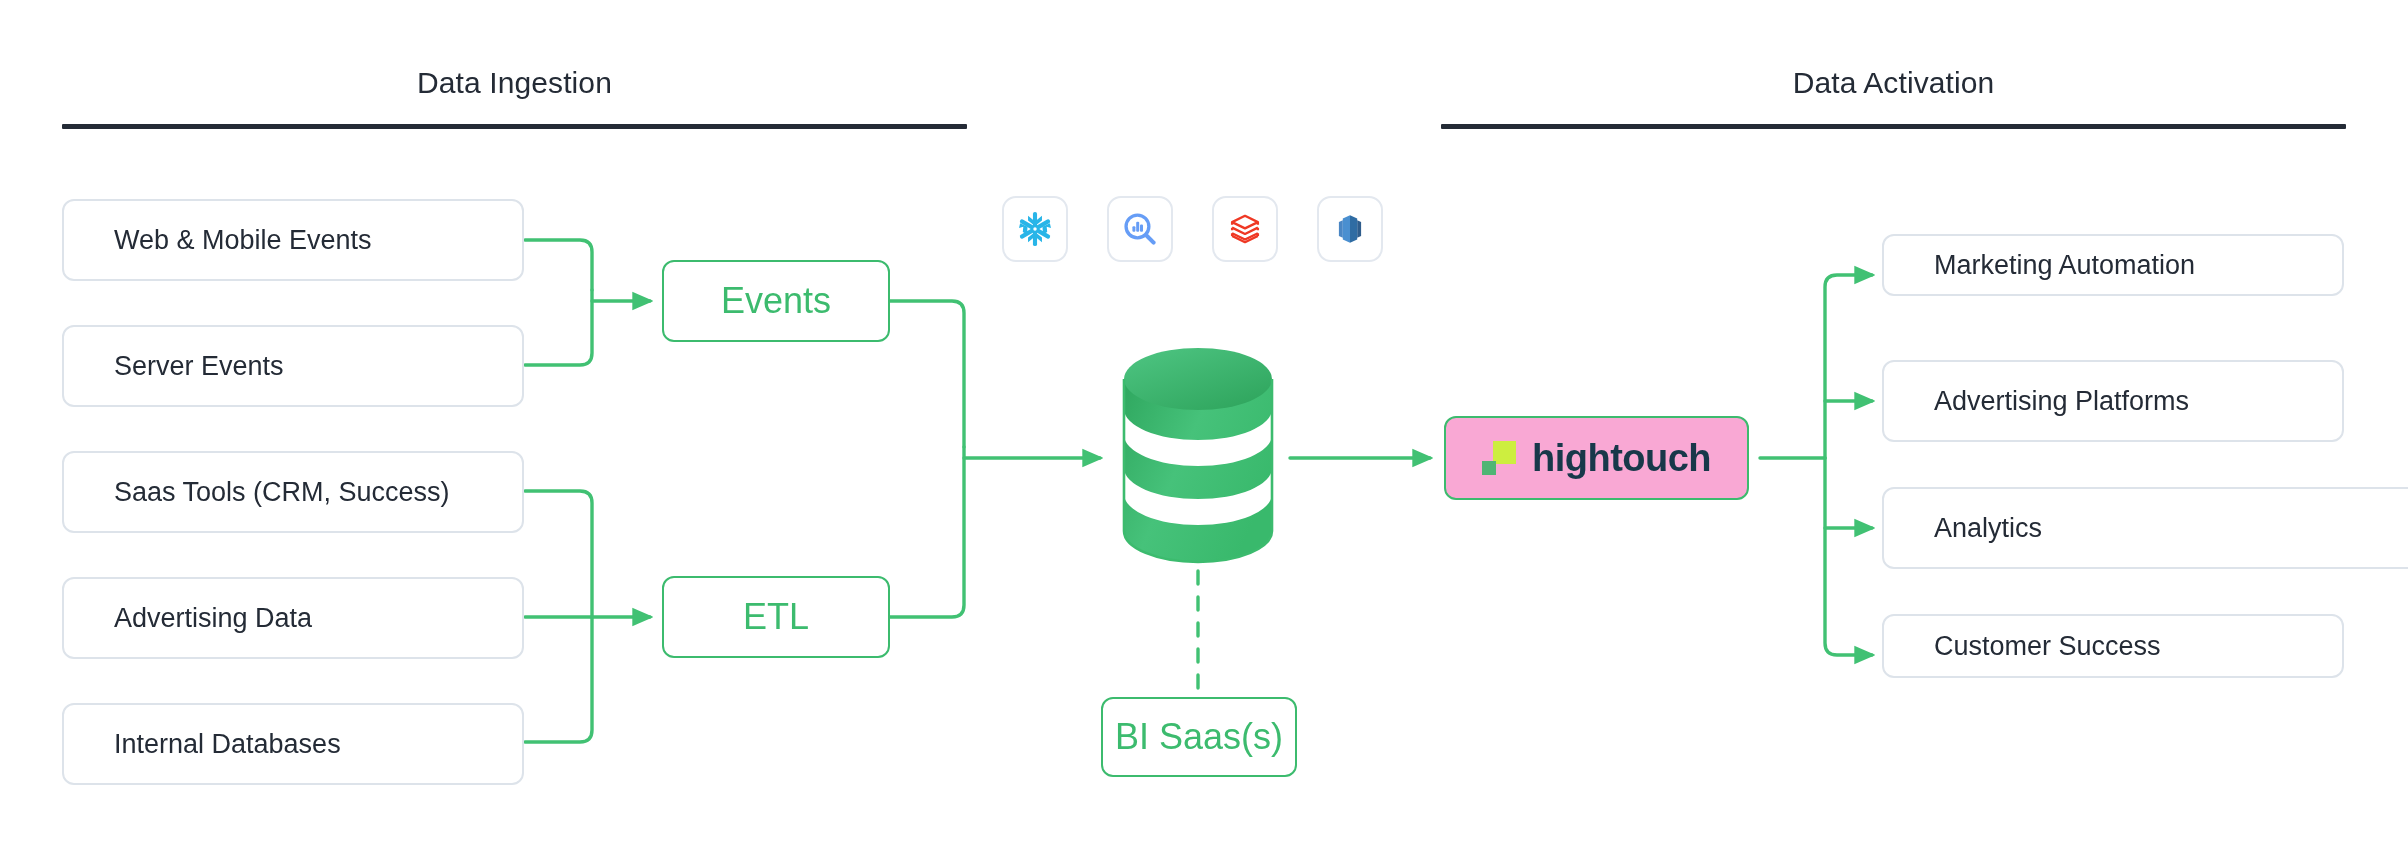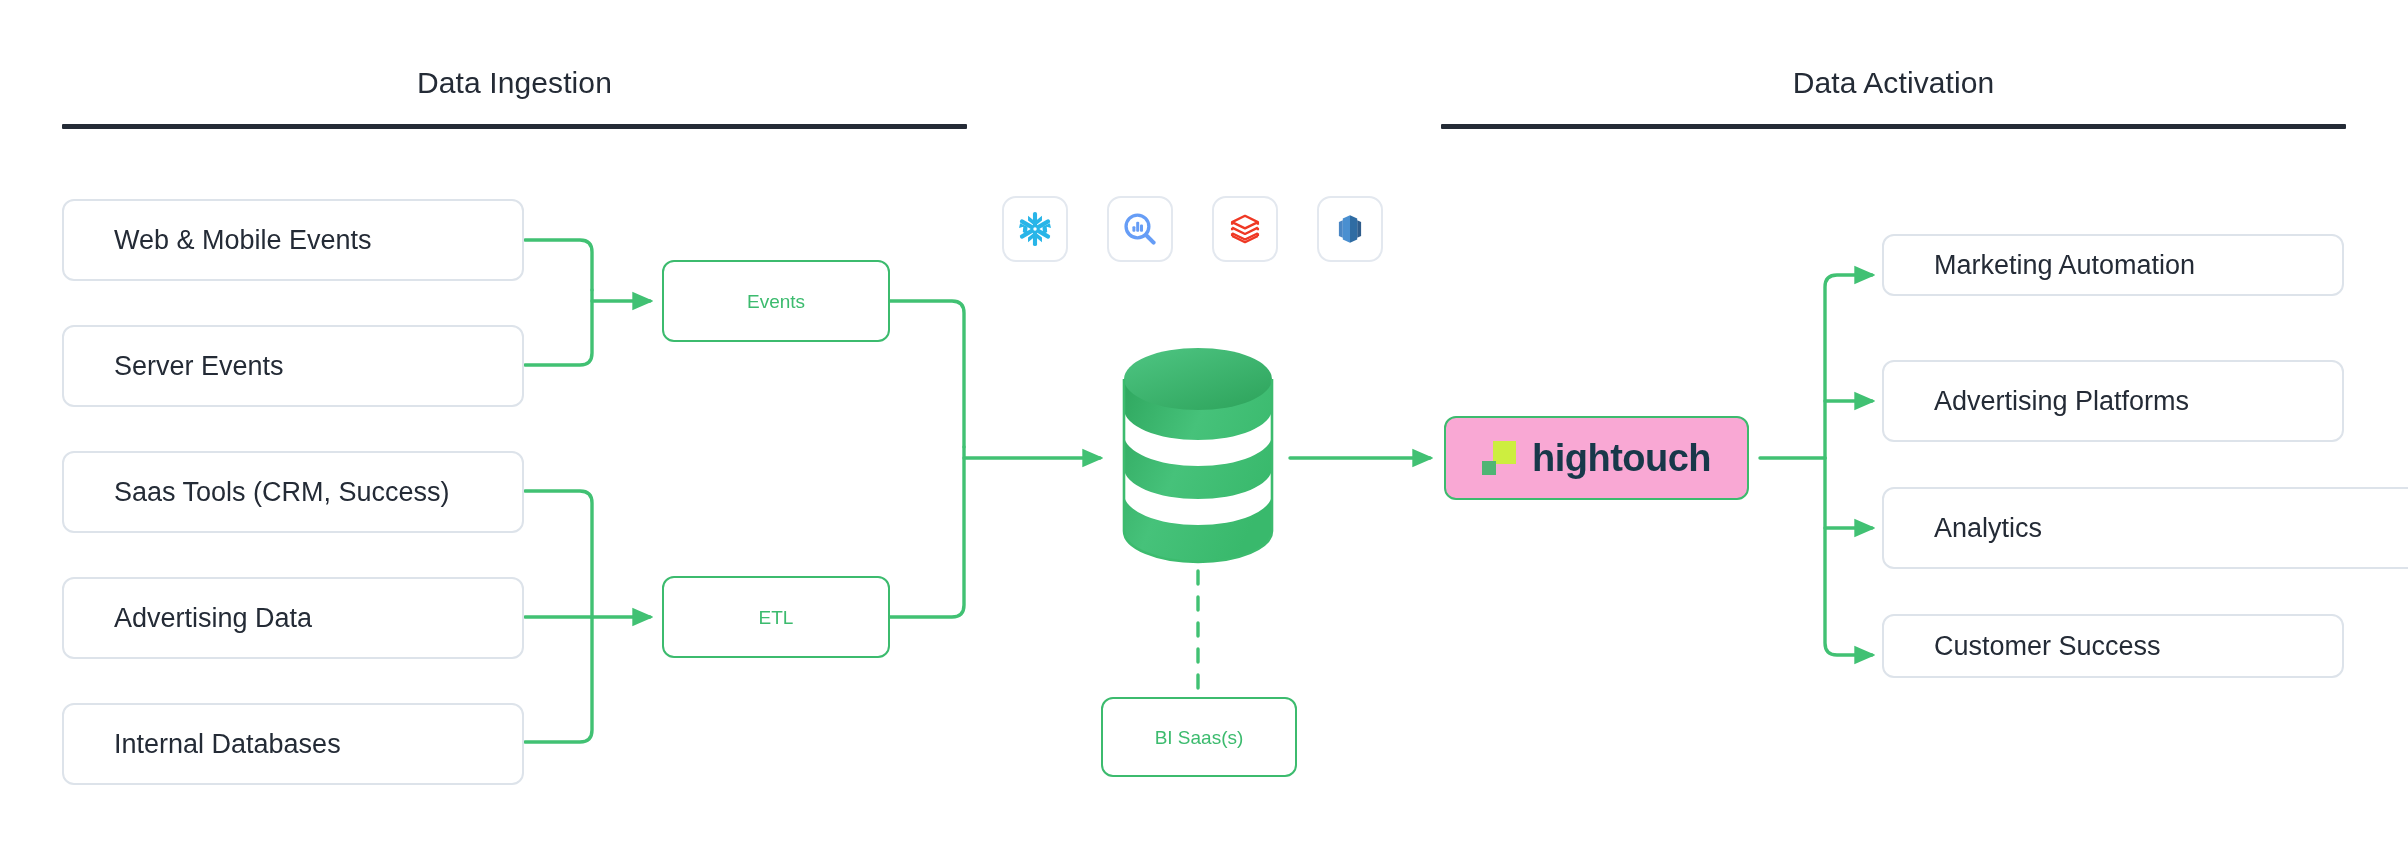--- a/index.html
+++ b/index.html
@@ -55,21 +55,21 @@
     font-size: 27px;
     color: #242b36;
     line-height: 1;
     white-space: nowrap;
   }
   .node.green {
     border: 2.5px solid #3cbb6e;
     justify-content: center;
   }
   .node.green .ntext {
-    font-size: 19px;
+    font-size: 36px;
     color: #3cbb6e;
     line-height: 1;
     white-space: nowrap;
   }
 
   
   .tile {
     position: absolute;
     box-sizing: border-box;
     width: 66px;

